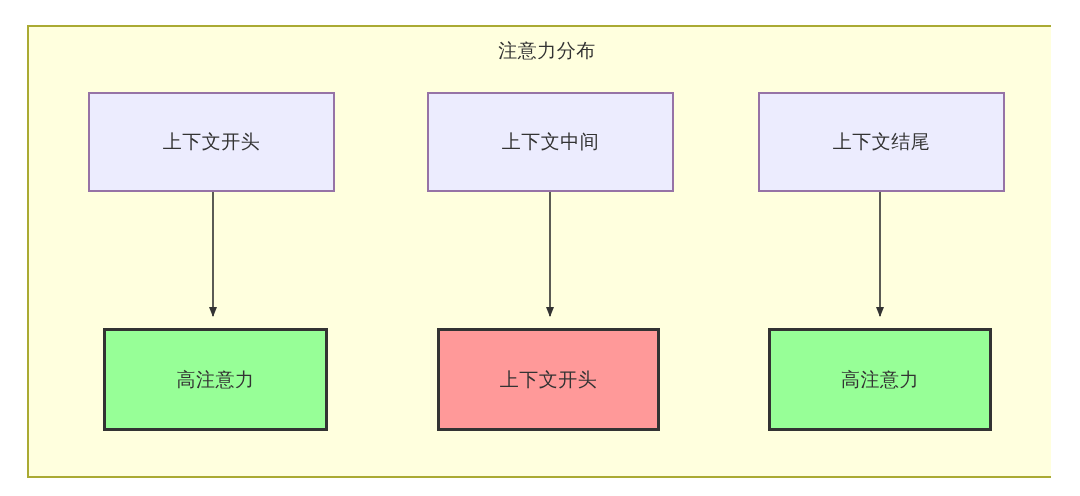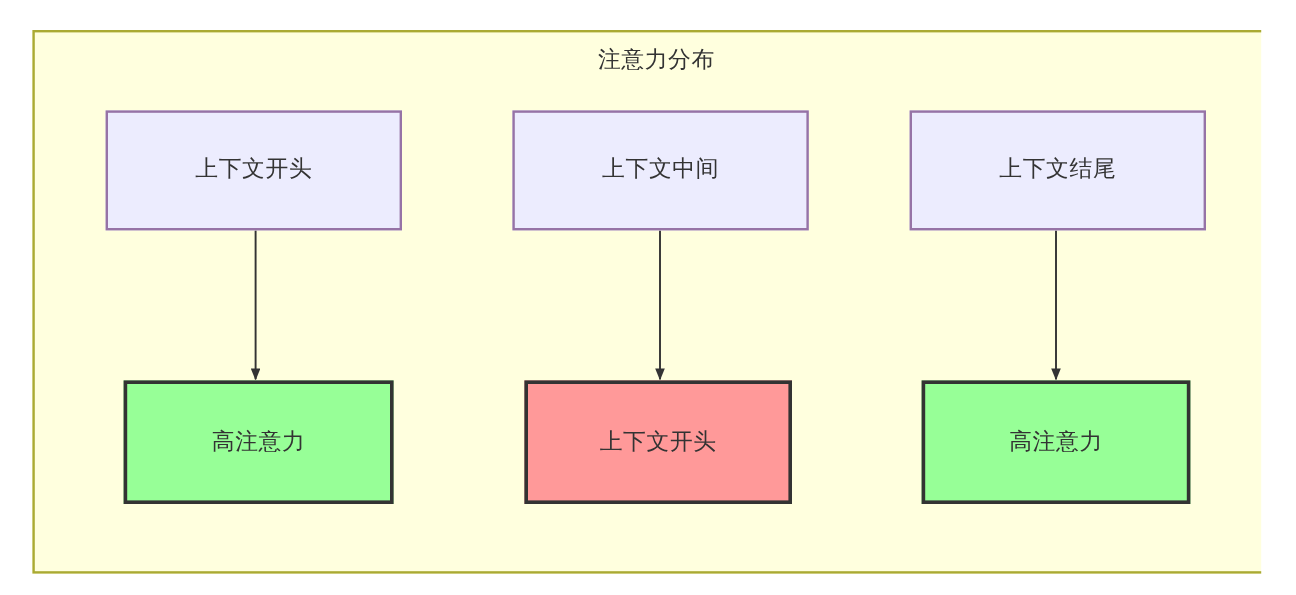--- a/index.html
+++ b/index.html
@@ -66,21 +66,21 @@
     background: #ececfe;
     border: 2px solid #9673a6;
   }
   #node-context-start { left: 88px; }
   #node-context-middle { left: 427px; }
   #node-context-end   { left: 758px; }
 
   
   .node-attention {
     height: 103px;
-    top: 317px;
+    top: 328px;
     border: 3px solid #333333;
     font-family: Liberation Serif, serif;
   }
   #node-attention-high-start {
     left: 103px;
     width: 225px;
     background: #97ff97;
   }
   #node-attention-low-middle {
     left: 437px;

